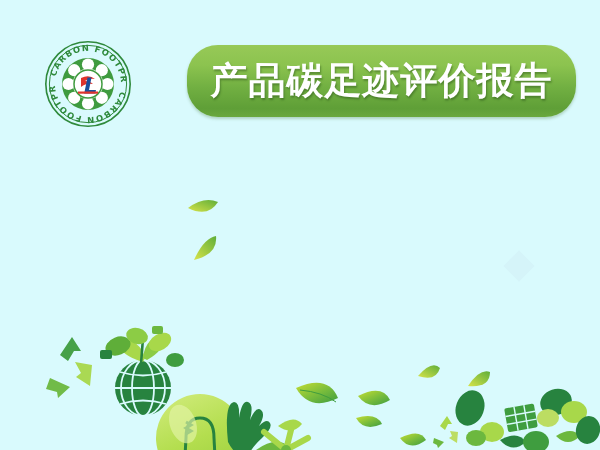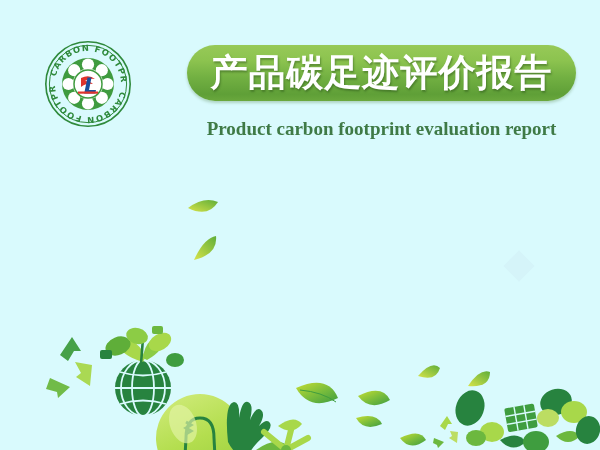--- a/index.html
+++ b/index.html
@@ -35,21 +35,21 @@
     top: 40px;
     width: 88px;
     height: 88px;
   }
 
   #title-pill {
     position: absolute;
     left: 187px;
     top: 45px;
     width: 389px;
-    height: 56px;
+    height: 72px;
     border-radius: 31px;
     background: linear-gradient(180deg,
         #97c957 0%,
         #8cc34f 28%,
         #72b042 58%,
         #5f9f37 88%,
         #6aa83d 100%);
     box-shadow: 0 2px 3px rgba(60,110,40,0.28);
     display: flex;
     align-items: center;
@@ -143,21 +143,20 @@
           <path d="M43.5 37.5 l4 0 l-2.5 12.5 l7 0 l-0.8 3.4 l-11 0 z" fill="#1b4f9c"></path>
           <rect x="34" y="51.5" width="20" height="2.2" fill="#e0342c"></rect>
         </g>
       </svg>
     </div>
 
     <div id="title-pill">
       <span id="title-pill-text">产品碳足迹评价报告</span>
     </div>
 
-    <div id="subtitle">Product carbon footprint evaluation report</div>
   </div>
 
   <div id="artwork">
     <svg viewBox="0 0 600 300" width="600" height="300" aria-hidden="true">
       <defs>
         <linearGradient id="bulbG" x1="0" y1="0" x2="0.4" y2="1">
           <stop offset="0%" stop-color="#d2ec7e"></stop>
           <stop offset="55%" stop-color="#b4de4f"></stop>
           <stop offset="100%" stop-color="#9ccf3e"></stop>
         </linearGradient>

